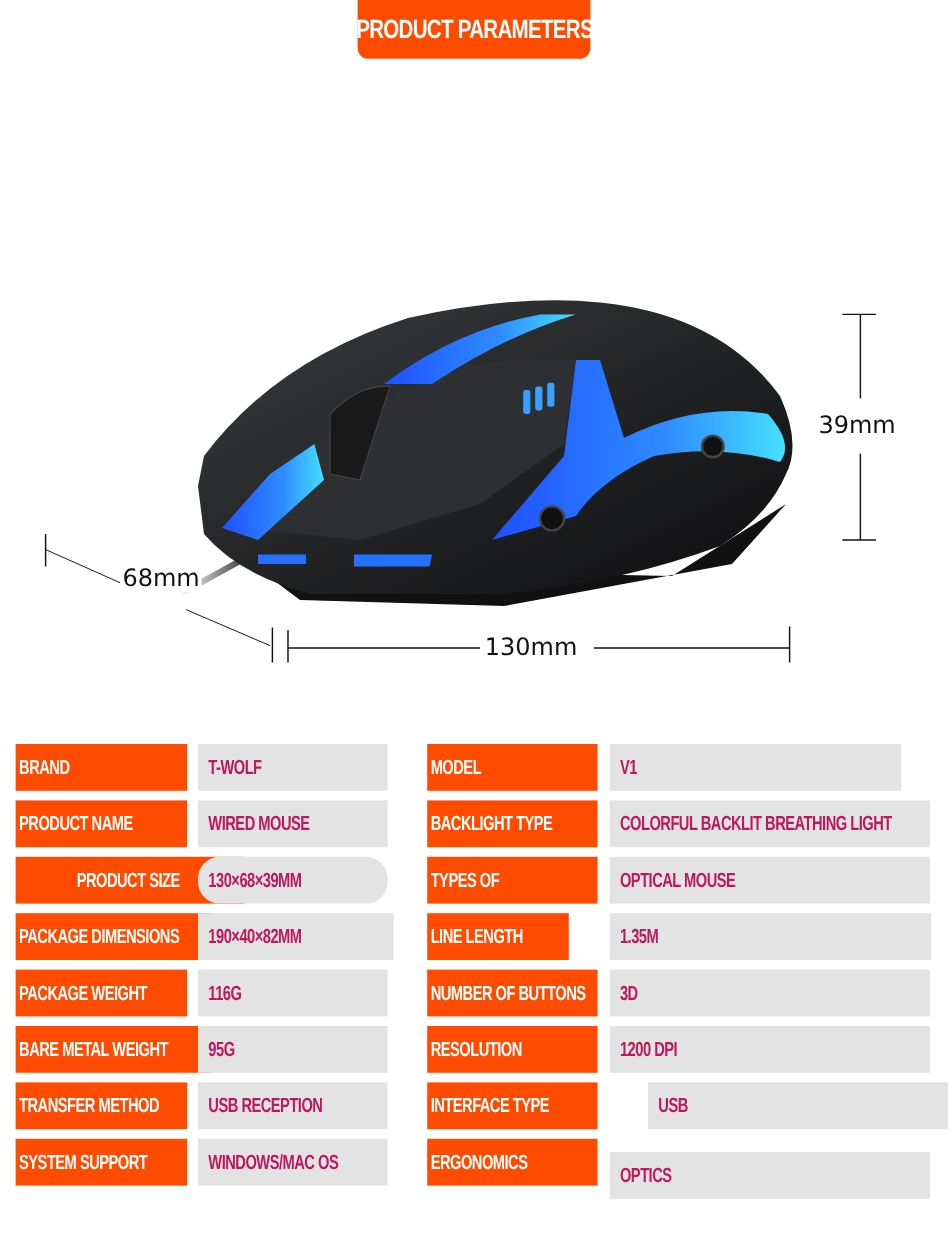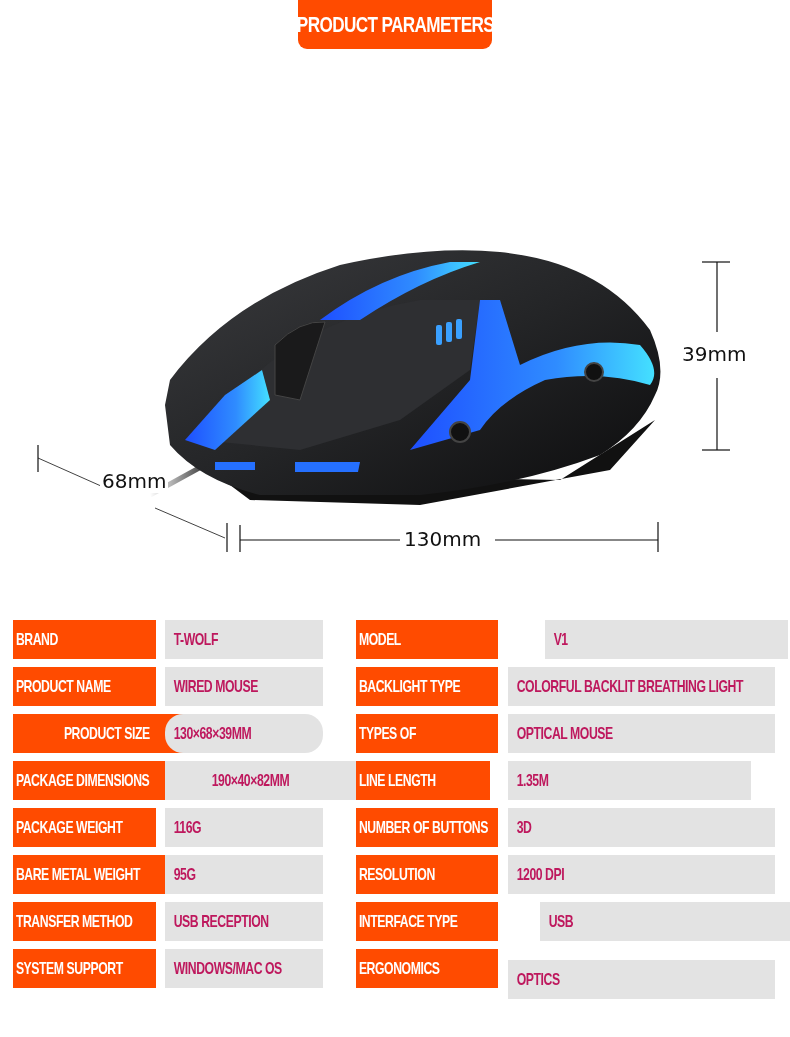--- a/index.html
+++ b/index.html
@@ -111,21 +111,21 @@
       <span>PRODUCT SIZE</span>
     </div>
     <div class="cell val" style="left: 165px; width: 158px; border-radius: 18px;">
       <span>130×68×39MM</span>
     </div>
   </div>
 <div class="row" style="top: 761px; left: 0px;">
     <div class="cell lab" style="left: 13px; width: 162px;">
       <span>PACKAGE DIMENSIONS</span>
     </div>
-    <div class="cell val" style="left: 165px; width: 163px; padding-left: 38px;">
+    <div class="cell val" style="left: 165px; width: 163px;">
       <span>190×40×82MM</span>
     </div>
   </div>
 <div class="row" style="top: 808px; left: 0px;">
     <div class="cell lab" style="left: 13px; width: 143px;">
       <span>PACKAGE WEIGHT</span>
     </div>
     <div class="cell val" style="left: 165px; width: 158px;">
       <span>116G</span>
     </div>
@@ -151,45 +151,45 @@
       <span>SYSTEM SUPPORT</span>
     </div>
     <div class="cell val" style="left: 165px; width: 158px;">
       <span>WINDOWS/MAC OS</span>
     </div>
   </div>
 <div class="row" style="top: 620px; left: 0px;">
     <div class="cell lab" style="left: 356px; width: 142px;">
       <span>MODEL</span>
     </div>
-    <div class="cell val" style="left: 508px; width: 243px; margin-left: 37px;">
+    <div class="cell val" style="left: 508px; width: 243px;">
       <span>V1</span>
     </div>
   </div>
 <div class="row" style="top: 667px; left: 0px;">
     <div class="cell lab" style="left: 356px; width: 142px;">
       <span>BACKLIGHT TYPE</span>
     </div>
     <div class="cell val" style="left: 508px; width: 267px;">
       <span>COLORFUL BACKLIT BREATHING LIGHT</span>
     </div>
   </div>
 <div class="row" style="top: 714px; left: 0px;">
     <div class="cell lab" style="left: 356px; width: 142px;">
       <span>TYPES OF</span>
     </div>
     <div class="cell val" style="left: 508px; width: 267px;">
       <span>OPTICAL MOUSE</span>
     </div>
   </div>
 <div class="row" style="top: 761px; left: 0px;">
-    <div class="cell lab" style="left: 356px; width: 134px;">
+    <div class="cell lab" style="left: 356px; width: 118px;">
       <span>LINE LENGTH</span>
     </div>
-    <div class="cell val" style="left: 508px; width: 243px; text-align: center;">
+    <div class="cell val" style="left: 508px; width: 268px; text-align: center;">
       <span>1.35M</span>
     </div>
   </div>
 <div class="row" style="top: 808px; left: 0px;">
     <div class="cell lab" style="left: 356px; width: 142px;">
       <span>NUMBER OF BUTTONS</span>
     </div>
     <div class="cell val" style="left: 508px; width: 267px;">
       <span>3D</span>
     </div>

